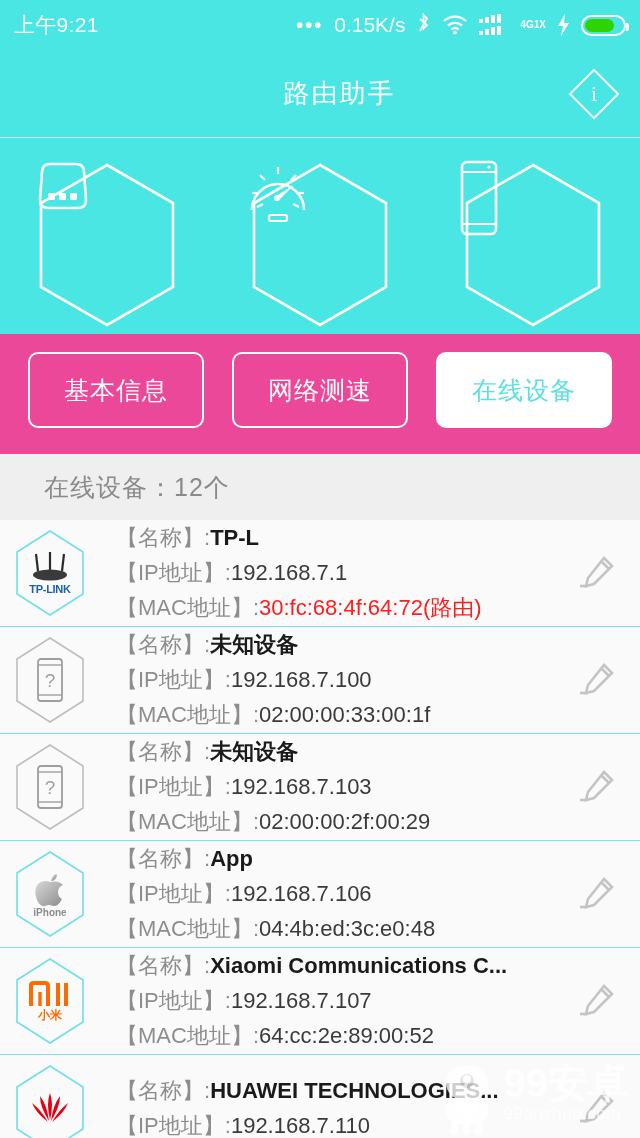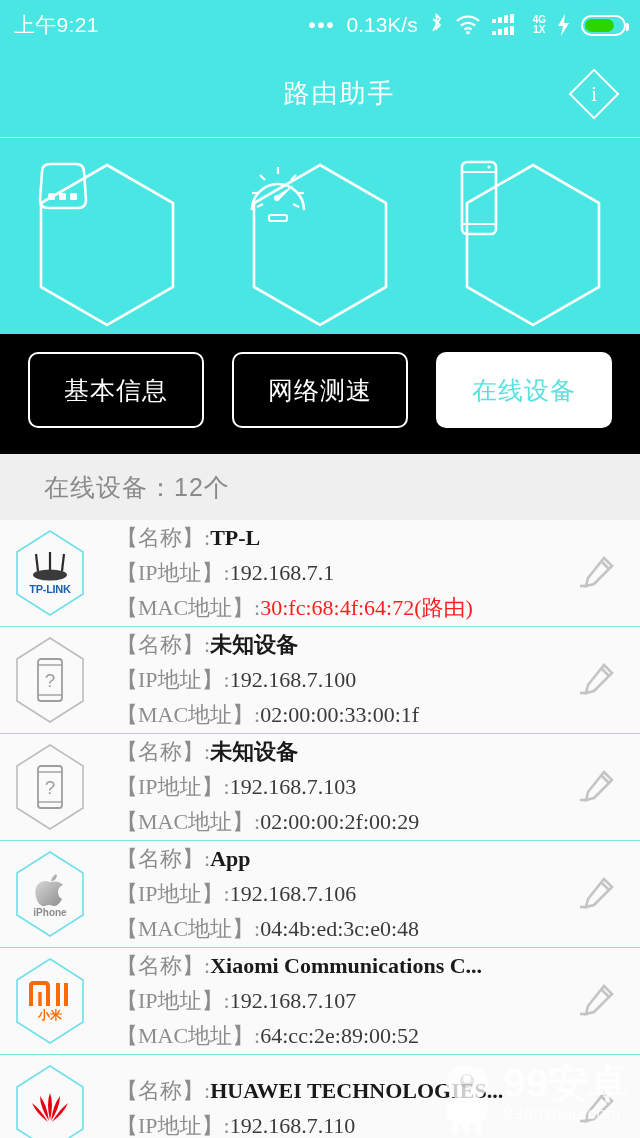--- a/index.html
+++ b/index.html
@@ -13,21 +13,21 @@
   .statusbar{
     height:50px; background:#4ae6e4; color:#ffffff;
     display:flex; align-items:center; padding:0 14px;
     font-size:21px; position:relative;
   }
   .sb-time{ letter-spacing:.3px; font-size:21px; }
   .sb-right{ margin-left:auto; display:flex; align-items:center; gap:11px; }
   .sb-dots{ letter-spacing:2px; font-size:20px; line-height:10px; font-weight:bold;}
   .sb-speed{ font-size:21px; }
   .sb-ico{ display:block; }
-  .sb-4g{ display:flex; flex-direction:column; align-items:center; line-height:1;
+  .sb-4g{ display:flex; flex-direction:row; align-items:center; line-height:1;
           font-size:10px; font-weight:bold; }
   .batt{ width:45px; height:21px; border:2px solid #fff; border-radius:11px;
          padding:2px; position:relative; }
   .batt::after{ content:""; position:absolute; right:-5px; top:6px; width:3px;
                 height:8px; background:#fff; border-radius:0 2px 2px 0;}
   .batt i{ display:block; height:100%; width:78%; background:#2ed400; border-radius:8px;}
 
   
   .header{
     background:#4ae6e4; height:88px; position:relative;
@@ -44,21 +44,21 @@
                  font-family:"Liberation Serif",serif; }
 
   
   .hex-area{ background:#4ae6e4; padding:22px 0 4px; display:flex;
              justify-content:space-around; align-items:center; }
   .hexwrap{ width:150px; height:170px; position:relative;
             display:flex; align-items:center; justify-content:center; }
   .hexwrap svg{ position:absolute; inset:0; }
 
   
-  .tabs{ background:#000000; display:flex; justify-content:space-around;
+  .tabs{ background:#ec4899; display:flex; justify-content:space-around;
          padding:18px 14px 26px; }
   .tab{ width:176px; height:76px; border:2px solid #ffffff; border-radius:10px;
         display:flex; align-items:center; justify-content:center;
         color:#ffffff; font-size:25px; letter-spacing:1px; }
   .tab.active{ background:#ffffff; border-color:#ffffff; color:#5ce0e0;text-align:right; }
 
   
   .sec-head{ height:66px; background:#efefef; display:flex; align-items:center;
              padding-left:44px; color:#8a8a8a; font-size:25px; letter-spacing:1px; }
 
@@ -66,21 +66,21 @@
   .list{ background:#fafafa; }
   .row{ display:flex; align-items:center; height:107px; position:relative;
         border-bottom:1px solid #7fe3e3; background:#fafafa; padding:0 10px 0 0; }
   .row-ico{ width:100px; flex:0 0 100px; height:100px; position:relative;
             display:flex; align-items:center; justify-content:center; }
   .row-ico svg.hexbg{ position:absolute; inset:0; }
   .logo{ position:relative; display:flex; flex-direction:column;
          align-items:center; justify-content:center; z-index:2; }
   .row-body{ flex:1; display:flex; flex-direction:column; justify-content:center;
              gap:5px; padding-left:16px; overflow:hidden; }
-  .line{ font-size:22px; color:#6d6d6d; white-space:nowrap;font-family:Liberation Serif, serif; }
+  .line{ font-size:22px; color:#6d6d6d; white-space:nowrap; }
   .line .lab{ color:#8d8d8d; }
   .line .val{ color:#3a3a3a; }
   .line.name .val{ color:#1a1a1a; font-weight:bold; }
   .line.mac-router .val{ color:#ff1d1d; }
   .edit{ width:66px; flex:0 0 66px; display:flex; align-items:center; justify-content:center; }
 
   
   .tp-txt{ color:#1a5fb4; font-size:11px; font-weight:bold; letter-spacing:-.3px; margin-top:1px;}
   .mi-txt{ color:#ff6a00; font-size:12px; font-weight:bold; margin-top:-2px;}
   .ip-txt{ color:#8c8c8c; font-size:10px; font-weight:bold; margin-top:-3px;}
@@ -92,21 +92,21 @@
   .wm-main{ color:rgba(255,255,255,.82); font-size:40px; font-weight:bold; line-height:.95; }
   .wm-sub{ color:rgba(255,255,255,.82); font-size:17px; letter-spacing:.5px; margin-top:2px;}
 </style>
 </head>
 <body>
 
 <div class="statusbar">
   <div class="sb-time">上午9:21</div>
   <div class="sb-right">
     <span class="sb-dots">•••</span>
-    <span class="sb-speed">0.13K/s</span>
+    <span class="sb-speed">0.15K/s</span>
 
     <svg class="sb-ico" width="15" height="24" viewBox="0 0 15 24">
       <path d="M4 6 L11 12 L7.5 15.5 L7.5 2 L11 5.5 L4 18" fill="none" stroke="#fff" stroke-width="1.8"></path>
     </svg>
 
     <svg class="sb-ico" width="26" height="22" viewBox="0 0 26 22">
       <path d="M2 7 A16 16 0 0 1 24 7" fill="none" stroke="#fff" stroke-width="2.4"></path>
       <path d="M6 11.5 A10.5 10.5 0 0 1 20 11.5" fill="none" stroke="#fff" stroke-width="2.4"></path>
       <path d="M9.5 15.5 A5.5 5.5 0 0 1 16.5 15.5" fill="none" stroke="#fff" stroke-width="2.4"></path>
       <circle cx="13" cy="18.6" r="1.8" fill="#fff"></circle>

